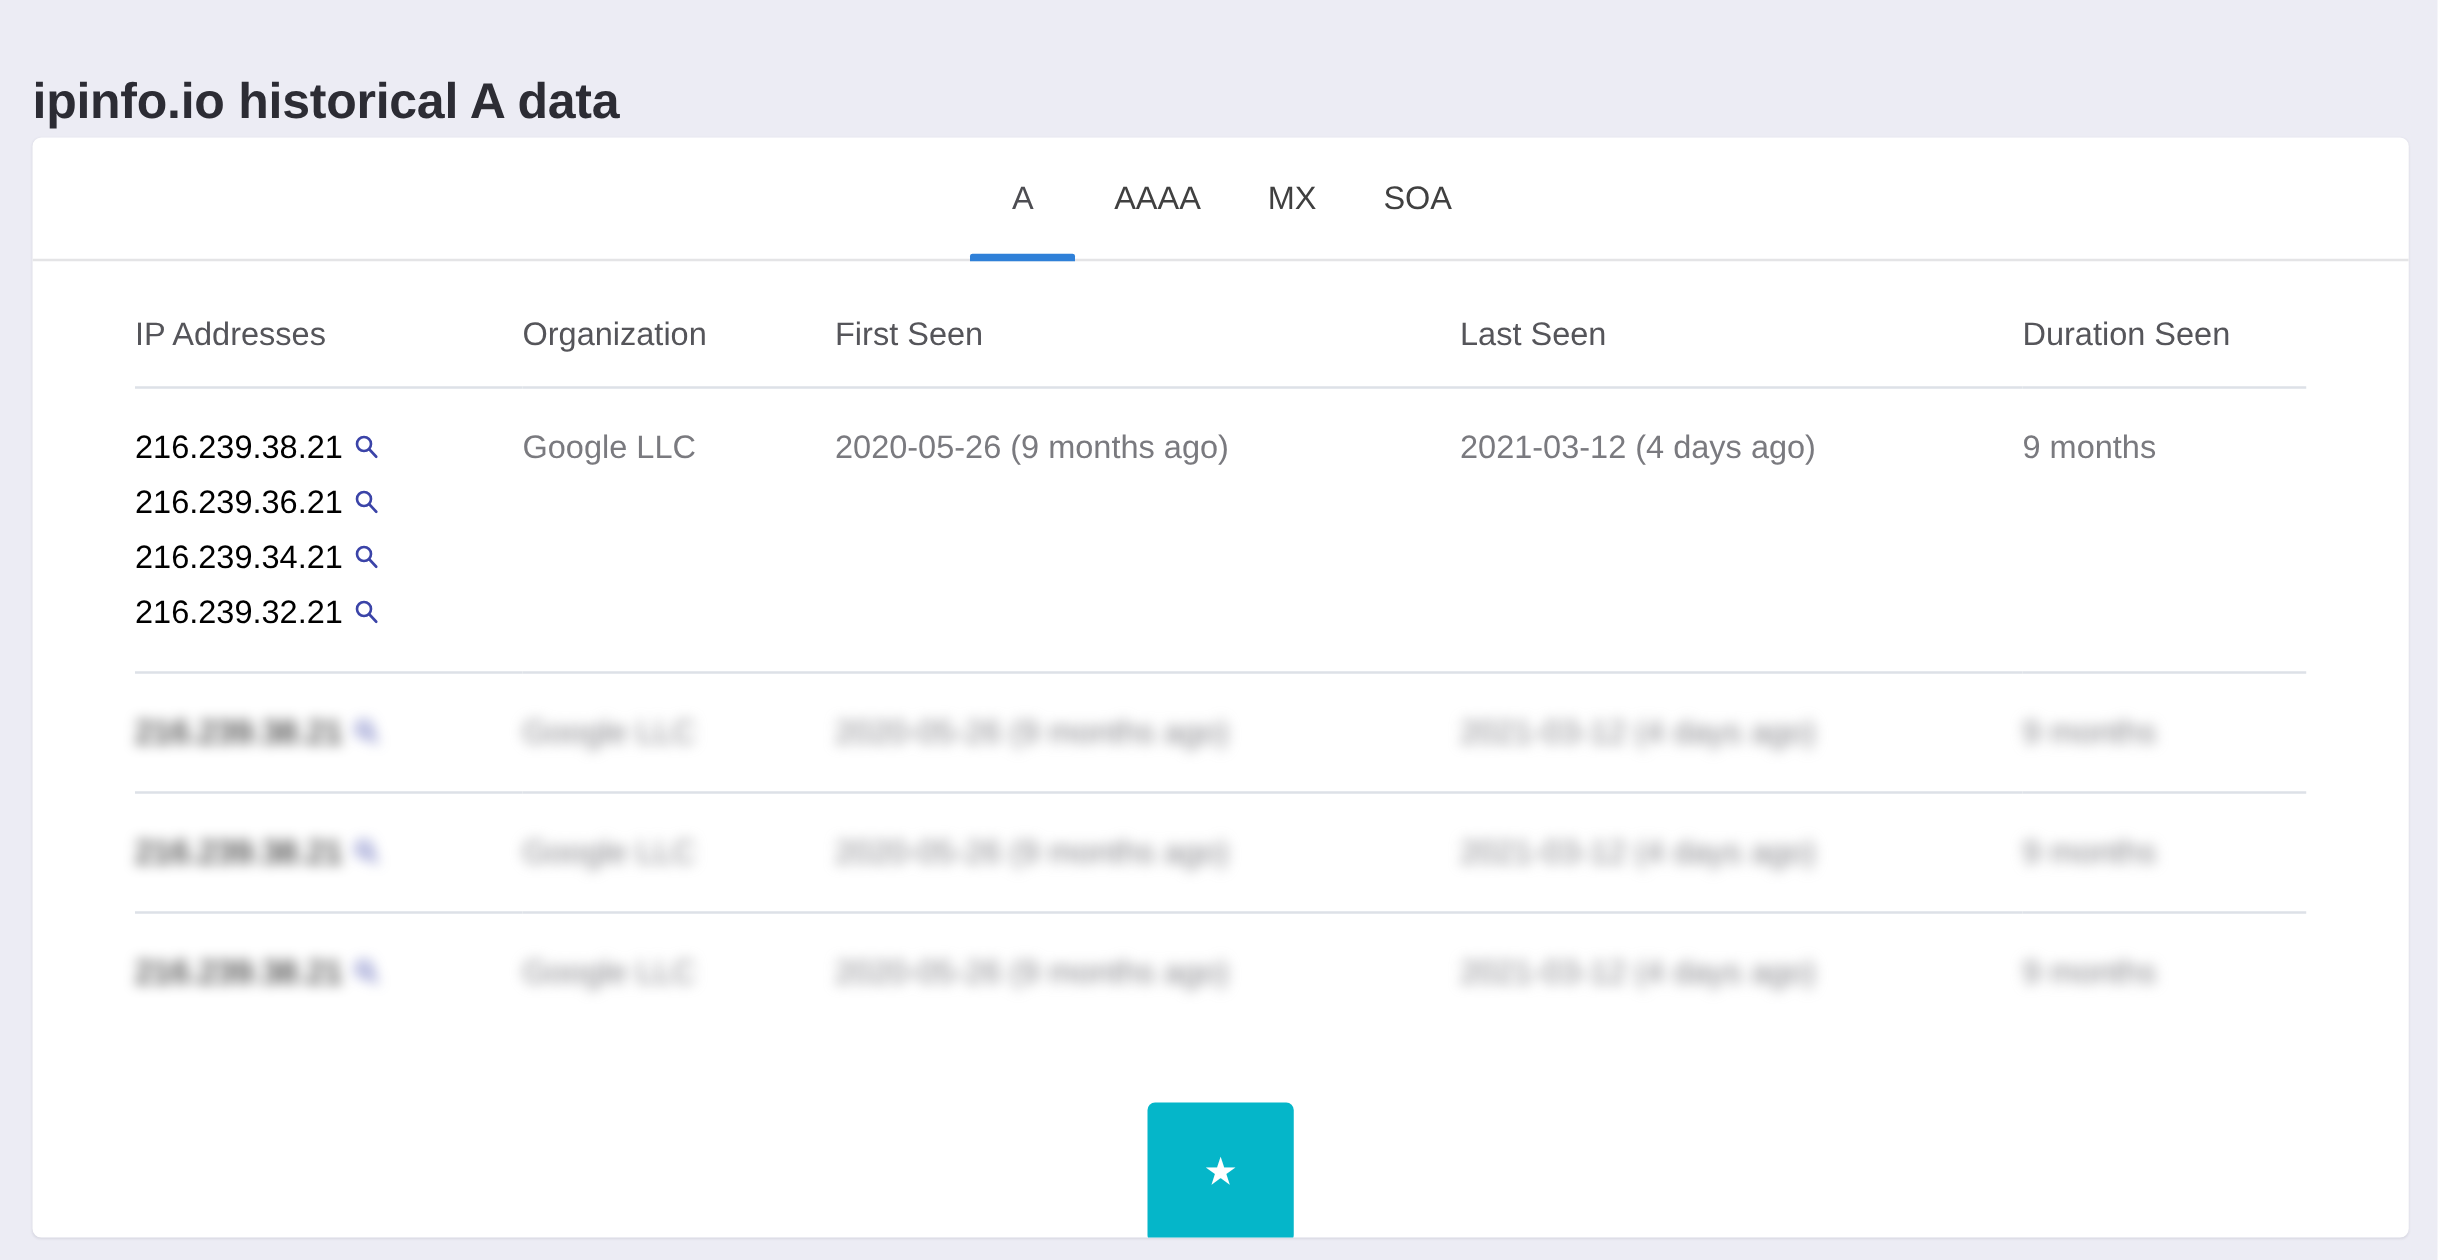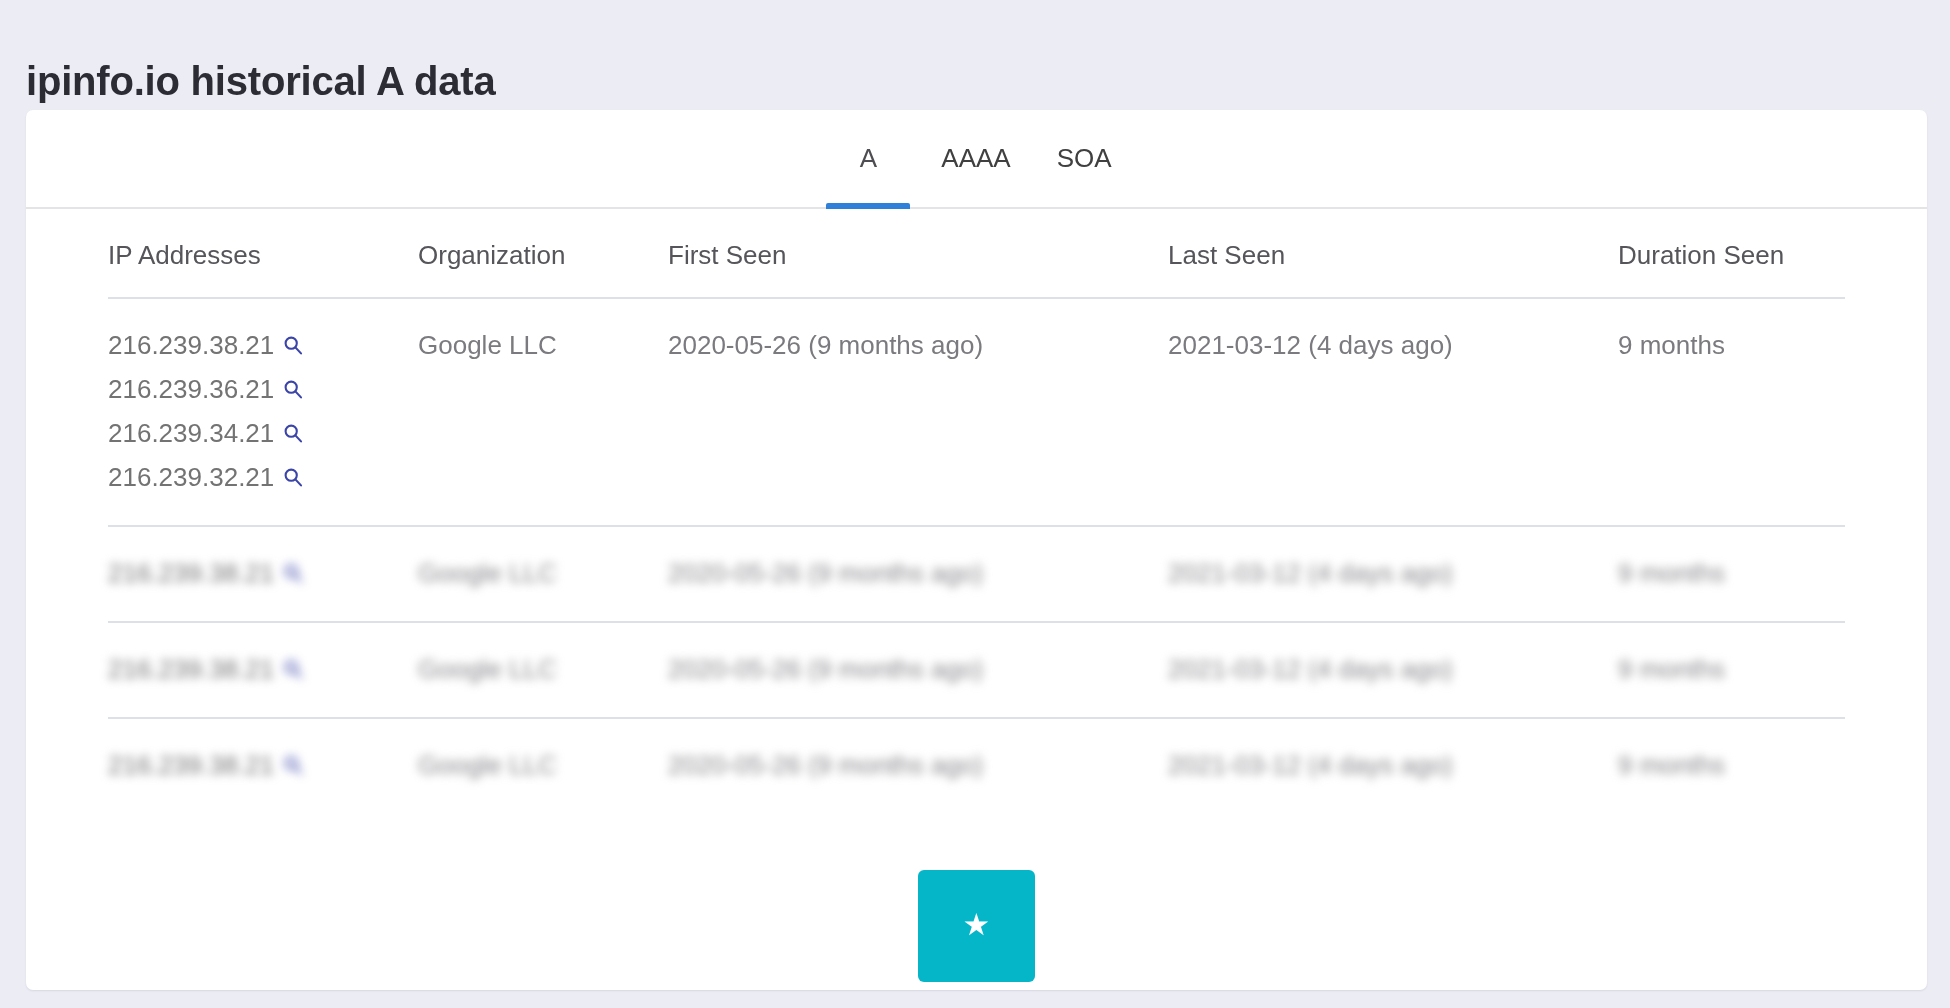--- a/index.html
+++ b/index.html
@@ -88,21 +88,21 @@
   table.dns-table {
     width: 100%;
     border-collapse: collapse;
     table-layout: fixed;
   }
   table.dns-table th {
     text-align: left;
     font-size: 26px;
     font-weight: 400;
     color: #55555a;
-    padding: 31px 0 26px 0;
+    padding: 43px 0 26px 0;
     border-bottom: 2px solid #dde1e7;
     vertical-align: bottom;
   }
   table.dns-table td {
     text-align: left;
     font-size: 26px;
     font-weight: 400;
     color: #7a7a7f;
     padding: 24px 0 26px 0;
     border-bottom: 2px solid #dde1e7;
@@ -118,21 +118,21 @@
   .col-last    { width: 450px; }
   .col-dur     { width: auto; }
 
   .ip-line {
     display: flex;
     align-items: center;
     gap: 9px;
     height: 44px;
     white-space: nowrap;
   }
-  .ip-text { color: #737373; }
+  .ip-text { color: #000000; }
   .magnifier {
     display: inline-flex;
     width: 20px;
     height: 20px;
     cursor: pointer;
     flex: 0 0 auto;
   }
   .magnifier svg { display: block; }
 
   tr.blurred td {
@@ -179,20 +179,23 @@
 
 <div class="card">
 
   <div class="tabbar">
     <div class="tabs-inner" id="tabs-inner">
         <div class="tab active">
           <span>A</span>
         </div>
         <div class="tab">
           <span>AAAA</span>
+        </div>
+        <div class="tab">
+          <span>MX</span>
         </div>
         <div class="tab">
           <span>SOA</span>
         </div>
       </div>
   </div>
 
   <div class="table-wrap">
     <table class="dns-table">
       <colgroup>

